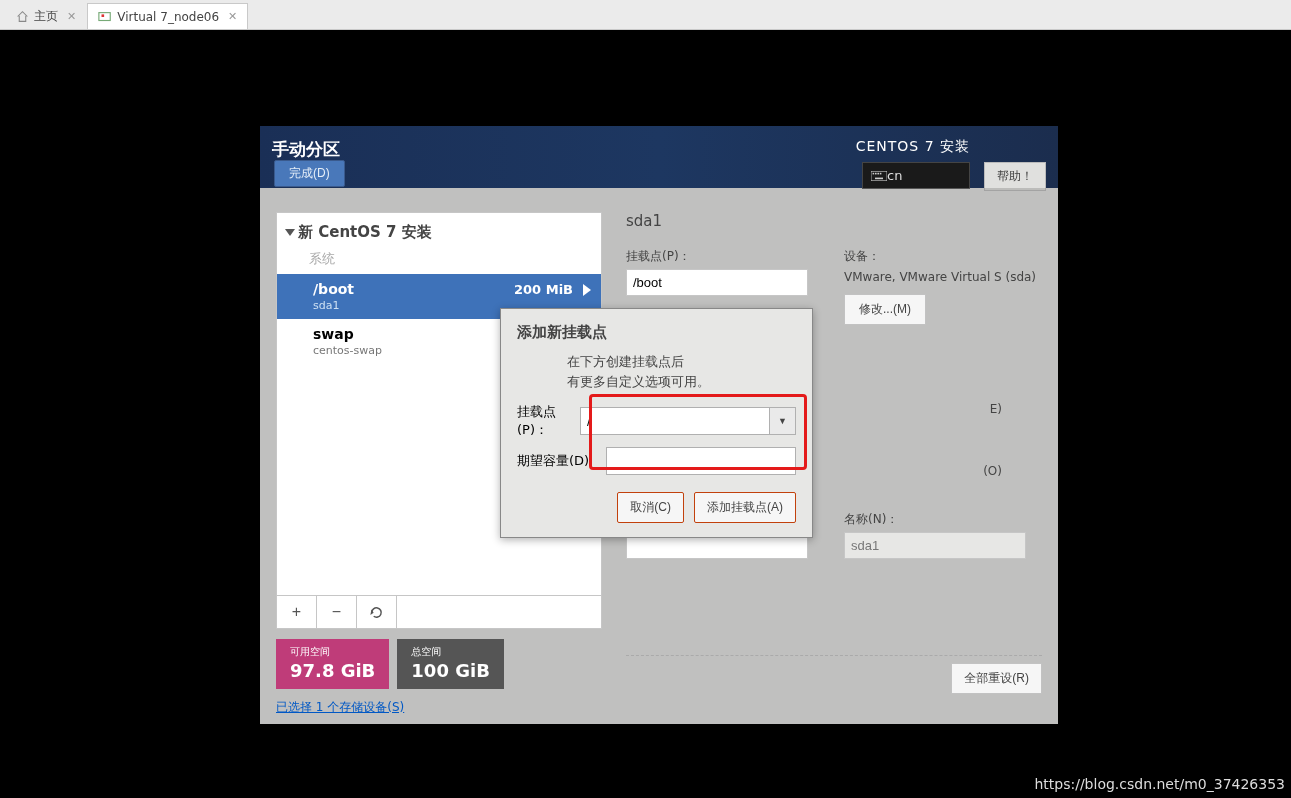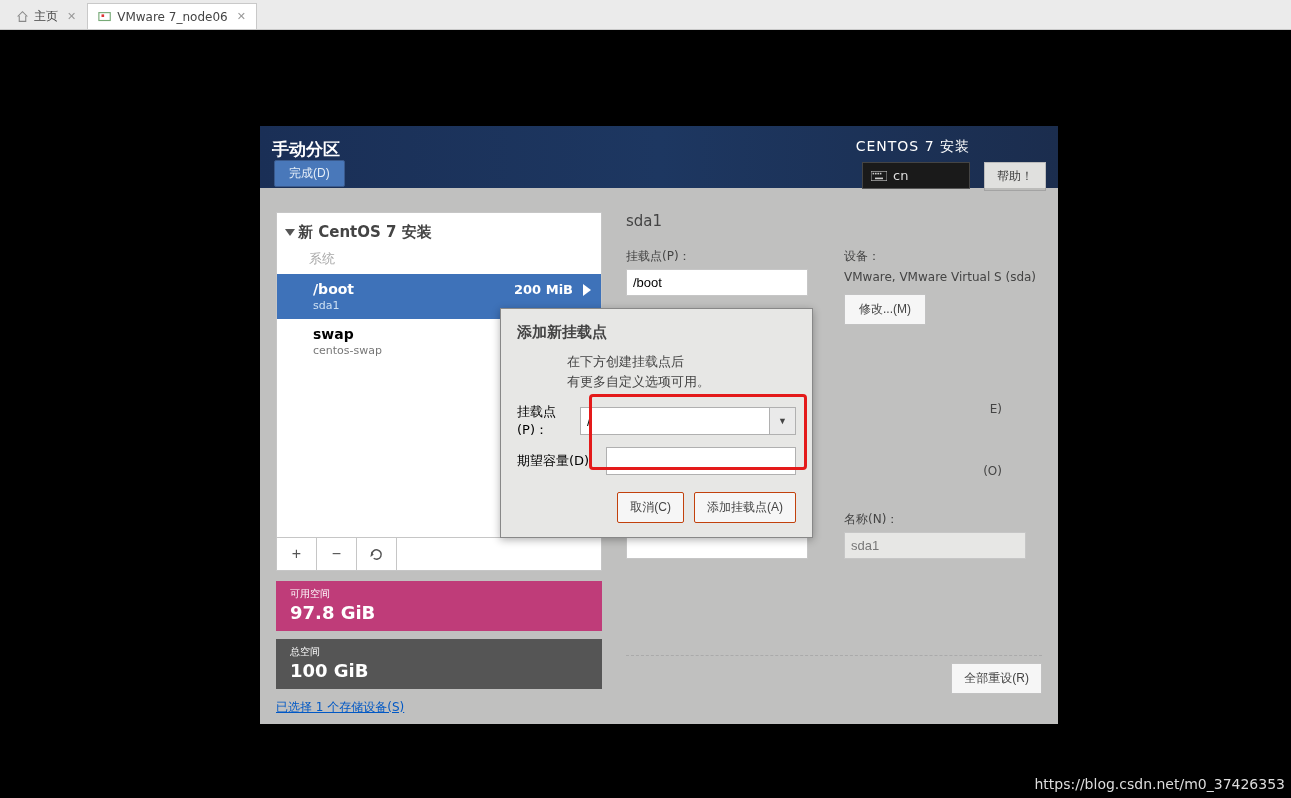--- a/index.html
+++ b/index.html
@@ -14,21 +14,21 @@
 .vm-icon { width: 14px; height: 14px; position: relative; }
 
 
 .installer { position: absolute; left: 259px; top: 125px; width: 800px; height: 600px; background: #e7e7e5; border: 1px solid #000; }
 
 
 .inst-header { background: linear-gradient(to right, #1a2f56, #1d3761, #1b2d4e); height: 62px; position: relative; color: #fff; padding-left: 16px; }
 .inst-title { position: absolute; left: 12px; top: 12px; font-size: 17px; font-weight: bold; }
 .done-btn { position: absolute; left: 14px; top: 34px; background: #4978ba; color: #e5eef8; border: 1px solid #3a5a8d; padding: 4px 14px; font-size: 12px; cursor: pointer; border-radius: 2px; }
 .inst-right-title { position: absolute; right: 88px; top: 12px; font-size: 14px; letter-spacing: 1px; }
-.kb-box { position: absolute; right: 88px; top: 36px; background: #1a1a1a; color: #ddd; padding: 5px 8px; font-size: 13px; display: flex; align-items: center; gap: 6px; width: 108px; border: 1px solid #444; }
+.kb-box { position: absolute; right: 88px; top: 36px; background: #1a1a1a; color: #ddd; padding: 5px 8px; font-size: 13px; display: flex; align-items: center; width: 108px; border: 1px solid #444; }
 .kb-icon { width: 16px; height: 10px; fill: #ddd; }
 .help-btn { position: absolute; right: 12px; top: 36px; background: #e0e0de; color: #444; border: 1px solid #bbb; padding: 5px 12px; font-size: 12px; cursor: pointer; }
 
 
 .inst-body { display: flex; padding: 16px; gap: 24px; height: calc(100% - 62px); position: relative; margin-top: 8px; }
 
 
 .left-panel { width: 326px; display: flex; flex-direction: column; }
 .part-list { flex: 1; background: #fff; border: 1px solid #c6c6c6; overflow: hidden; }
 .part-header { padding: 10px 12px 6px 8px; font-size: 15px; font-weight: bold; color: #444; display: flex; align-items: center; gap: 3px; }
@@ -38,21 +38,21 @@
 .part-item.selected { background: #3e72b9; color: #fff; }
 .part-item .mount { font-weight: bold; font-size: 14px; }
 .part-item .dev { font-size: 11px; color: #777; margin-top: 2px; }
 .part-item.selected .dev { color: #cde0f3; }
 .part-item .size { position: absolute; right: 28px; top: 8px; font-size: 13px; font-weight: bold; }
 .part-item .chev-right { position: absolute; right: 10px; top: 10px; width: 0; height: 0; border-top: 6px solid transparent; border-bottom: 6px solid transparent; border-left: 8px solid #fff; }
 .list-toolbar { display: flex; border: 1px solid #c6c6c6; border-top: none; background: #fff; }
 .list-toolbar button { width: 40px; height: 32px; border: none; border-right: 1px solid #c6c6c6; background: #fff; font-size: 16px; cursor: pointer; color: #555; display: flex; align-items: center; justify-content: center; }
 .reload-svg { width: 15px; height: 15px; }
 
-.space-row { display: flex; gap: 8px; margin-top: 10px; flex-direction: column; }
+.space-row { display: flex; gap: 8px; margin-top: 10px; }
 .space-box { padding: 6px 14px 8px 14px; color: #fff; }
 .space-box.avail { background: #bf3c79; }
 .space-box.total { background: #555555; }
 .space-box .lbl { font-size: 10px; }
 .space-box .val { font-size: 18px; font-weight: bold; margin-top: 1px; }
 .storage-link { margin-top: 10px; color: #0058c5; font-size: 12px; text-decoration: underline; cursor: pointer; }
 
 
 .right-panel { flex: 1; position: relative; font-size: 13px; color: #444; }
 .dev-title { font-size: 15px; margin-bottom: 18px; color: #444; }
@@ -93,21 +93,21 @@
         <path fill="none" stroke="#888" stroke-width="1.3" d="M2 8 L8 2 L14 8 M4 7 V14 H12 V7"></path>
       </svg>
     <span>主页</span>
     <span class="close-x">✕</span>
   </div>
   <div class="vmware-tab active">
     <svg class="vm-icon" viewBox="0 0 16 16">
         <rect x="1" y="3" width="13" height="9" fill="none" stroke="#7a7" stroke-width="1.3"></rect>
         <rect x="4" y="5" width="3" height="3" fill="#d33"></rect>
       </svg>
-    <span>VMware 7_node06</span>
+    <span>Virtual 7_node06</span>
     <span class="close-x">✕</span>
   </div>
 </div>
 
 <div class="installer">
   <div class="inst-header">
     <div class="inst-title">手动分区</div>
     <button class="done-btn">完成(D)</button>
     <div class="inst-right-title">CENTOS 7 安装</div>
     <div class="kb-box">

